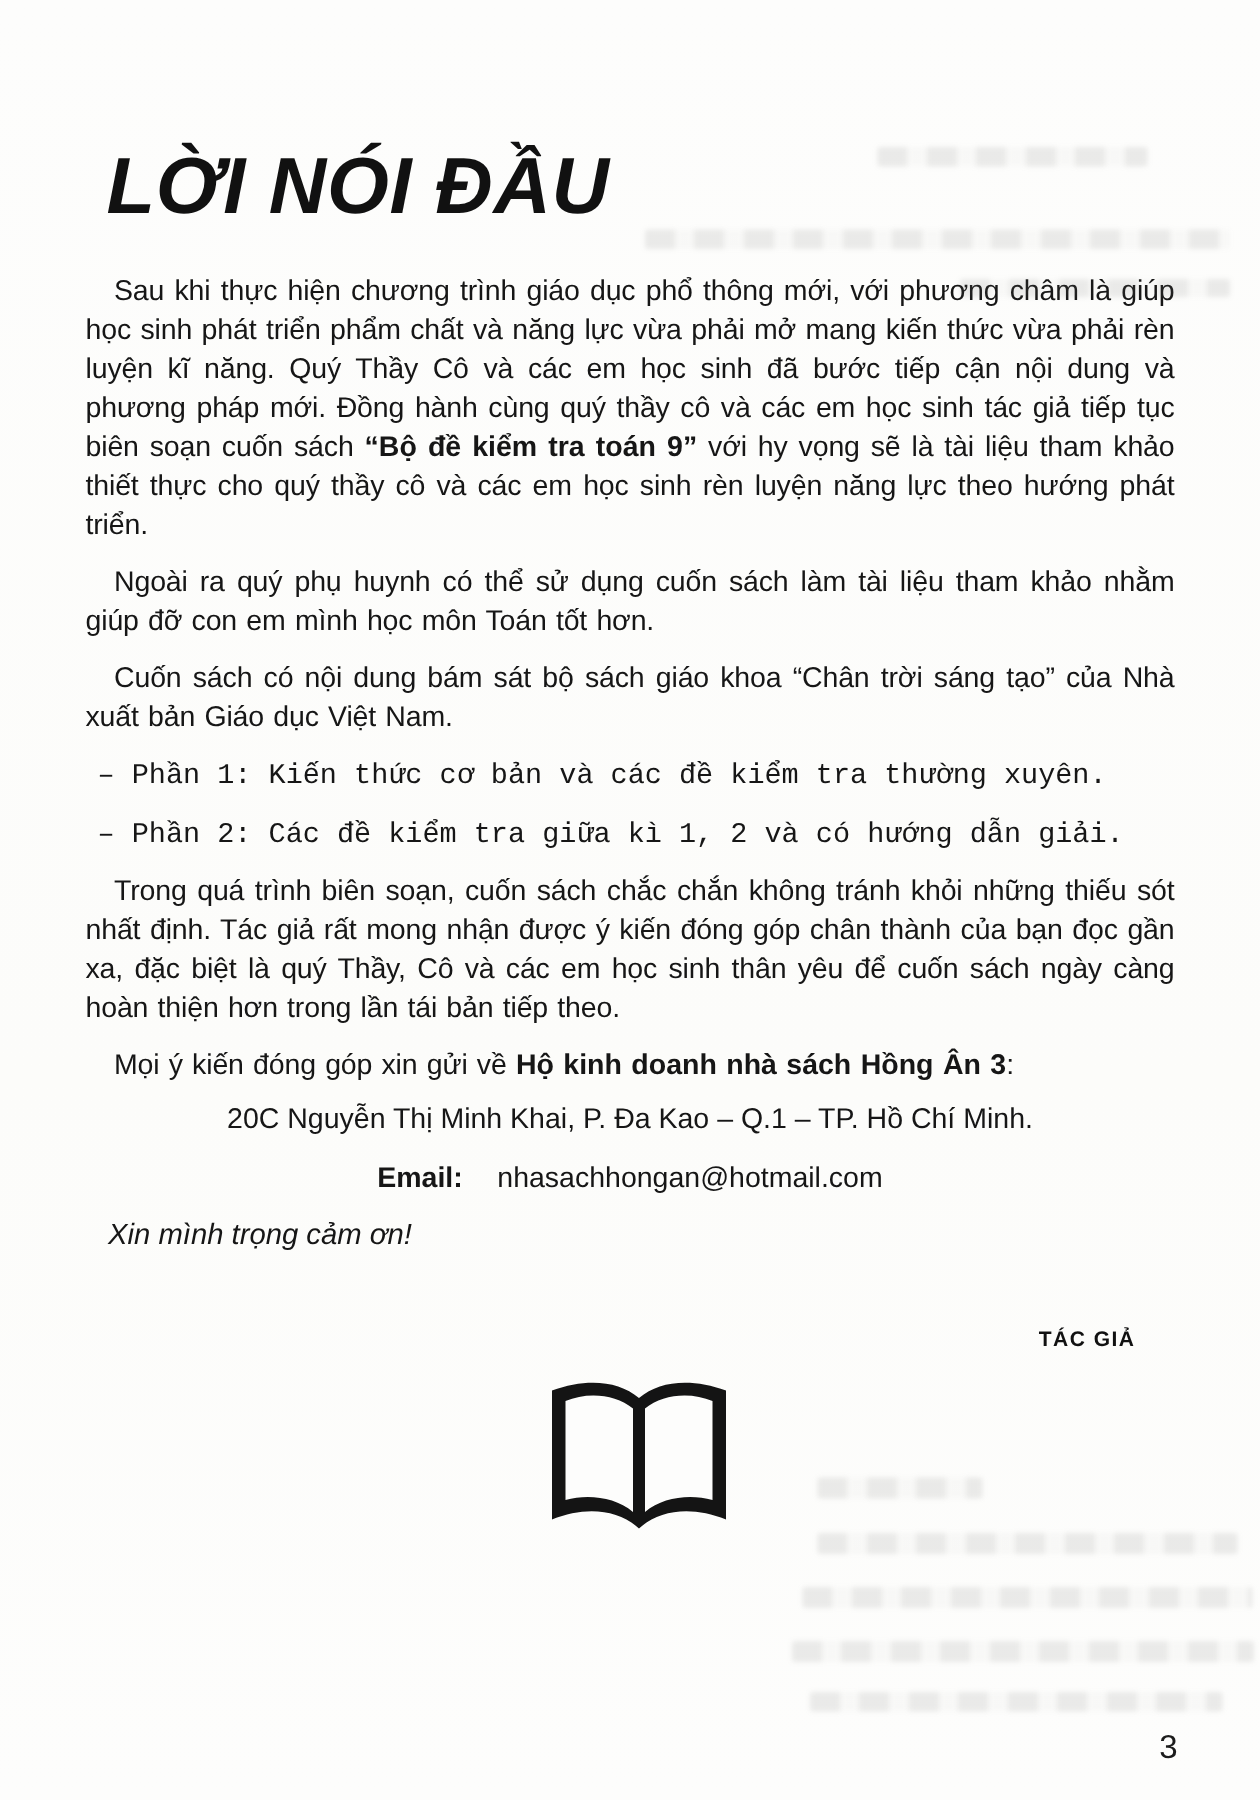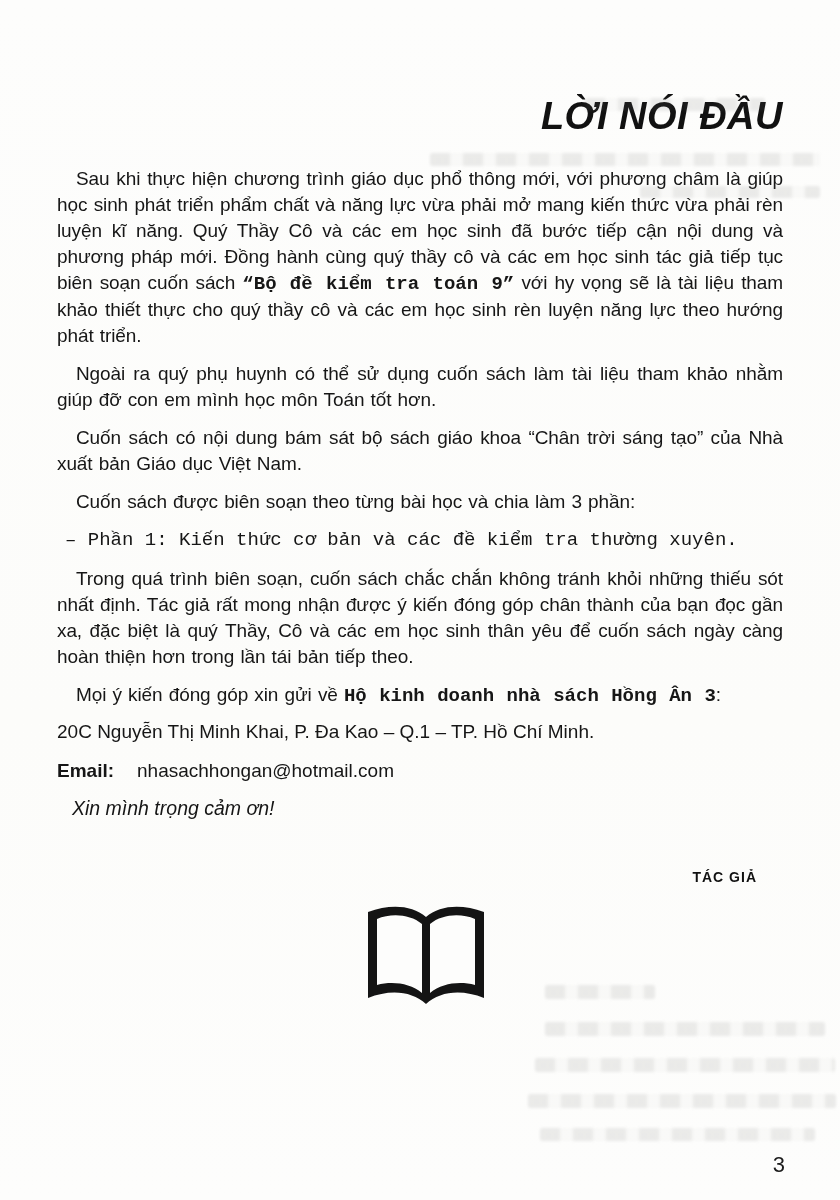--- a/index.html
+++ b/index.html
@@ -12,22 +12,22 @@
   }
   .page {
     position: relative;
     width: 840px; height: 1200px;
     background: linear-gradient(180deg, #fdfdfc 0%, #fcfcfa 60%, #fdfdfc 100%);
     box-sizing: border-box;
     padding: 96px 57px 0 57px;
   }
   .title {
     margin: 0 0 28px 14px;
-    text-align: right;
-    font-size: 38px;
+    text-align: left;
+    font-size: 53px;
     line-height: 1.1;
     font-weight: bold;
     font-style: italic;
     letter-spacing: 0.5px;
     color: #111;
   }
   .salutation {
     margin: 0 0 12px 0;
     text-indent: 15px;
     font-style: italic;
@@ -36,33 +36,34 @@
   }
   .para {
     margin: 0 0 12px 0;
     font-size: 19px;
     line-height: 26px;
     text-align: justify;
     text-indent: 19px;
     letter-spacing: -0.1px;
     word-spacing: 1px;
   }
-  .para b { letter-spacing: 0; font-family: Liberation Mono, monospace; }
+  .para b { letter-spacing: 0; }
   .list { margin: 0 0 10px 0; font-family: Liberation Mono, monospace; }
   .list-item {
     margin: 0 0 13px 0;
     font-size: 19px;
     line-height: 26px;
     padding-left: 8px;
   }
   .contact { margin-bottom: 10px; }
   .center-line {
     margin: 0 0 13px 0;
     font-size: 19px;
     line-height: 26px;
+    text-align: center;
   }
   .email-line { margin-bottom: 11px; }
   .email-line .email-value { margin-left: 23px; }
   .closing {
     margin: 0;
     font-style: italic;
     font-size: 19.5px;
     line-height: 26px;
     text-indent: 15px;
   }
@@ -112,24 +113,24 @@
 
   <h1 class="title">LỜI NÓI ĐẦU</h1>
 
 
   <p class="para"><span>Sau khi thực hiện chương trình giáo dục phổ thông mới, với phương châm là giúp học sinh phát triển phẩm chất và năng lực vừa phải mở mang kiến thức vừa phải rèn luyện kĩ năng. Quý Thầy Cô và các em học sinh đã bước tiếp cận nội dung và phương pháp mới. Đồng hành cùng quý thầy cô và các em học sinh tác giả tiếp tục biên soạn cuốn sách </span><b>“Bộ đề kiểm tra toán 9”</b><span> với hy vọng sẽ là tài liệu tham khảo thiết thực cho quý thầy cô và các em học sinh rèn luyện năng lực theo hướng phát triển.</span></p>
 
   <p class="para">Ngoài ra quý phụ huynh có thể sử dụng cuốn sách làm tài liệu tham khảo nhằm giúp đỡ con em mình học môn Toán tốt hơn.</p>
 
   <p class="para">Cuốn sách có nội dung bám sát bộ sách giáo khoa “Chân trời sáng tạo” của Nhà xuất bản Giáo dục Việt Nam.</p>
 
-  <p class="para">Cuốn sách được biên soạn theo từng bài học và chia làm 3 phần:</p>
 
   <div class="list">
     <div class="list-item">– Phần 1: Kiến thức cơ bản và các đề kiểm tra thường xuyên.</div>
+    <div class="list-item">– Phần 2: Các đề kiểm tra giữa kì 1, 2 và có hướng dẫn giải.</div>
   </div>
 
   <p class="para">Trong quá trình biên soạn, cuốn sách chắc chắn không tránh khỏi những thiếu sót nhất định. Tác giả rất mong nhận được ý kiến đóng góp chân thành của bạn đọc gần xa, đặc biệt là quý Thầy, Cô và các em học sinh thân yêu để cuốn sách ngày càng hoàn thiện hơn trong lần tái bản tiếp theo.</p>
 
   <p class="para contact"><span>Mọi ý kiến đóng góp xin gửi về </span><b>Hộ kinh doanh nhà sách Hồng Ân 3</b><span>:</span></p>
 
   <p class="center-line">20C Nguyễn Thị Minh Khai, P. Đa Kao – Q.1 – TP. Hồ Chí Minh.</p>
 
   <p class="center-line email-line"><b>Email:</b><span class="email-value">nhasachhongan@hotmail.com</span></p>
 

